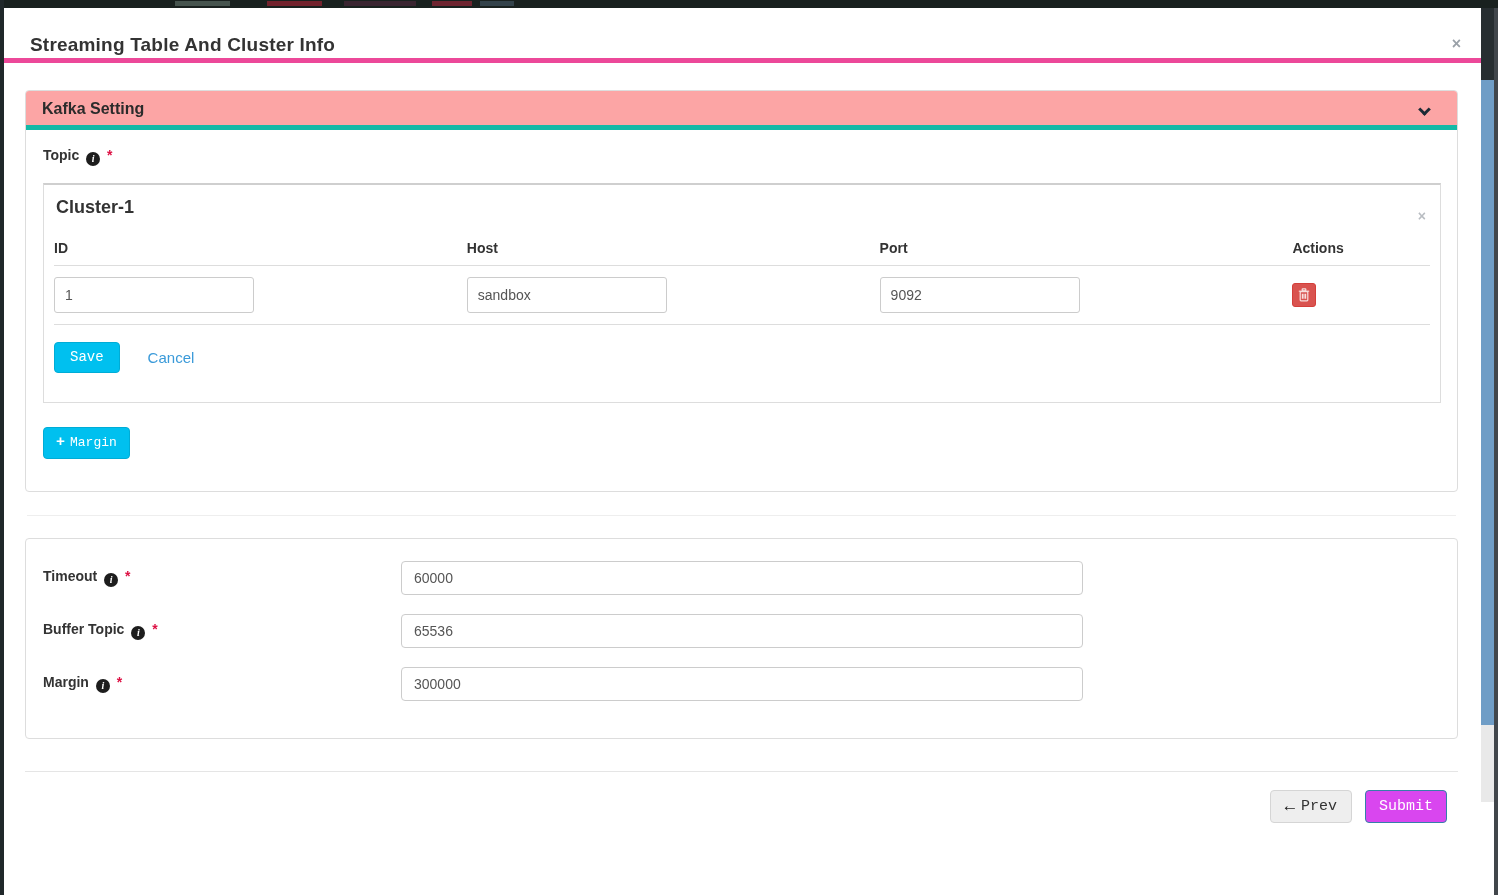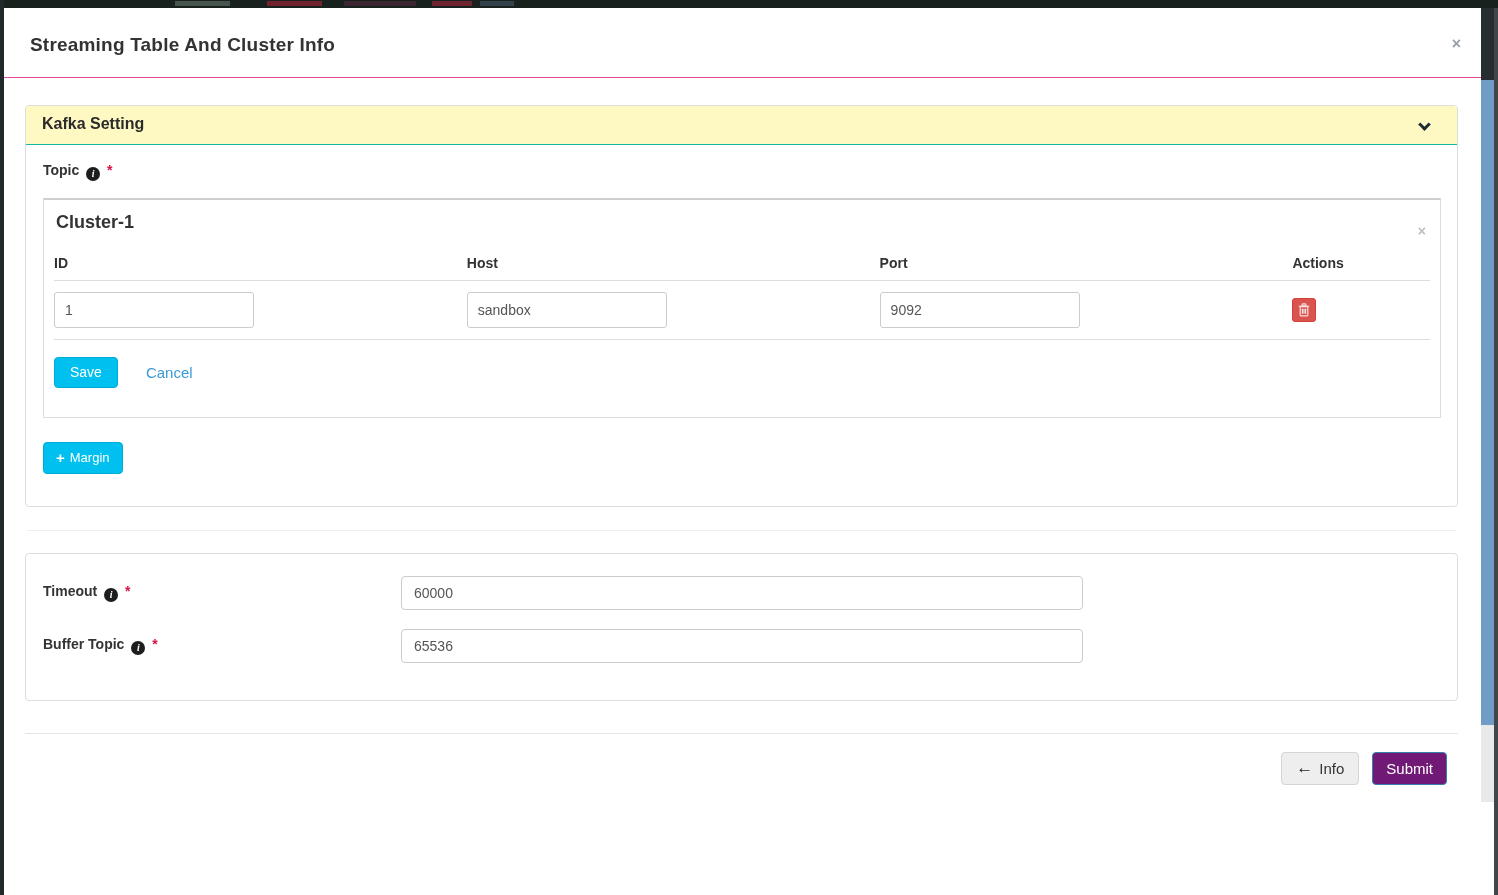--- a/index.html
+++ b/index.html
@@ -11,30 +11,30 @@
   .backdrop-top .rem { position:absolute; top:1px; height:5px; }
   .backdrop-left { position:absolute; left:0; top:0; width:4px; height:895px; background:#20282a; z-index:1; }
   .backdrop-right-top { position:absolute; right:4px; top:8px; width:13px; height:72px; background:#272e31; z-index:1; }
   .backdrop-right-blue { position:absolute; right:4px; top:80px; width:13px; height:645px; z-index:1; }
   .backdrop-right-gray { position:absolute; right:4px; top:725px; width:13px; height:77px; background:#e9e9e9; z-index:1; }
   .backdrop-right-edge { position:absolute; right:0; top:8px; width:4px; height:887px; background:#41464b; z-index:1; }
 
   
   .modal { position:absolute; left:4px; top:8px; width:1477px; height:887px; background:#fff; z-index:2; }
 
-  .modal-header { position:relative; height:70px; border-bottom:1px solid #ec4899; }
+  .modal-header { position:relative; height:55px; border-bottom:5px solid #ec4899; }
   .modal-title { position:absolute; left:26px; top:26px; font-size:19px; font-weight:bold; color:#333; letter-spacing:.2px; }
   .modal-close { position:absolute; right:20px; top:28px; font-size:16px; font-weight:bold;
     color:#9aa1a8; background:none; border:none; cursor:pointer; line-height:1; }
 
   .modal-body { padding:27px 23px 0 21px; }
 
   
   .panel { border:1px solid #ddd; border-radius:4px; background:#fff; }
-  .panel-heading { position:relative; background:#fef9c3; border-bottom:1px solid #14b8a6;
+  .panel-heading { position:relative; background:#fca5a5; border-bottom:5px solid #14b8a6;
     border-radius:3px 3px 0 0; padding:9px 16px; height:39px; }
   .panel-title { font-size:16px; font-weight:bold; color:#2b2b2b; }
   .chevron { position:absolute; right:28px; top:14px; width:9px; height:9px;
     border-right:3px solid #1c2b36; border-bottom:3px solid #1c2b36;
     transform:rotate(45deg); cursor:pointer; }
 
   .panel-body { padding:17px 16px 32px 17px; }
 
   .form-row { display:flex; align-items:center; }
   .form-row + .form-row { margin-top:19px; }
@@ -62,21 +62,21 @@
   .col-actions { width:10%; }
   .cell-input { width:200px; height:36px; border:1px solid #ccc; border-radius:3px;
     padding:6px 10px; font-size:14px; color:#555; outline:none; }
   .btn-delete { width:24px; height:24px; border:1px solid #d43f3a; border-radius:3px;
     background:#d9534f; cursor:pointer; display:inline-flex; align-items:center; justify-content:center; }
 
   .cluster-footer { padding:17px 0 13px 0; display:flex; align-items:center; }
 
   
   .btn { display:inline-flex; align-items:center; justify-content:center; cursor:pointer;
-    font-family:Liberation Sans, sans-serif; font-size:14px; border-radius:4px; border:1px solid transparent; }
+    font-family:Liberation Mono, monospace; font-size:14px; border-radius:4px; border:1px solid transparent; }
   .btn-cyan { background:#00c0ef; border-color:#00acd6; color:#fff; }
   .btn-save { padding:6px 15px; height:31px; }
   .btn-cancel-link { margin-left:28px; font-size:15px; color:#3a9ad9; text-decoration:none; cursor:pointer; }
   .btn-add-cluster { margin-top:24px; padding:6px 12px; height:32px; font-size:13px; }
   .btn-add-cluster .plus { font-weight:bold; font-size:15px; margin-right:5px; }
 
   .section-divider { border:none; border-top:1px solid #eee; margin:23px 2px 0 2px; }
   .advanced-panel { margin-top:22px; }
   .advanced-panel .panel-body { padding:22px 16px 37px 17px; }
 
@@ -194,26 +194,34 @@
 
         <div class="form-row">
           <div class="form-label">
             <span>Buffer Topic</span>
             <span class="info-icon">i</span>
             <span class="req">*</span>
           </div>
           <input class="text-input" type="text" value="65536" style="">
         </div>
 
+        <div class="form-row">
+          <div class="form-label">
+            <span>Margin</span>
+            <span class="info-icon">i</span>
+            <span class="req">*</span>
+          </div>
+          <input class="text-input" type="text" value="300000" style="">
+        </div>
 
       </div>
     </div>
 
     <div class="modal-footer">
       <button class="btn btn-prev">
         <span class="arrow">←</span>
-        <span>Info</span>
+        <span>Prev</span>
       </button>
-      <button class="btn btn-submit" style="background: #701a75;">Submit</button>
+      <button class="btn btn-submit" style="background: #d946ef;">Submit</button>
     </div>
 
   </div>
 </div>
 
 </body></html>

